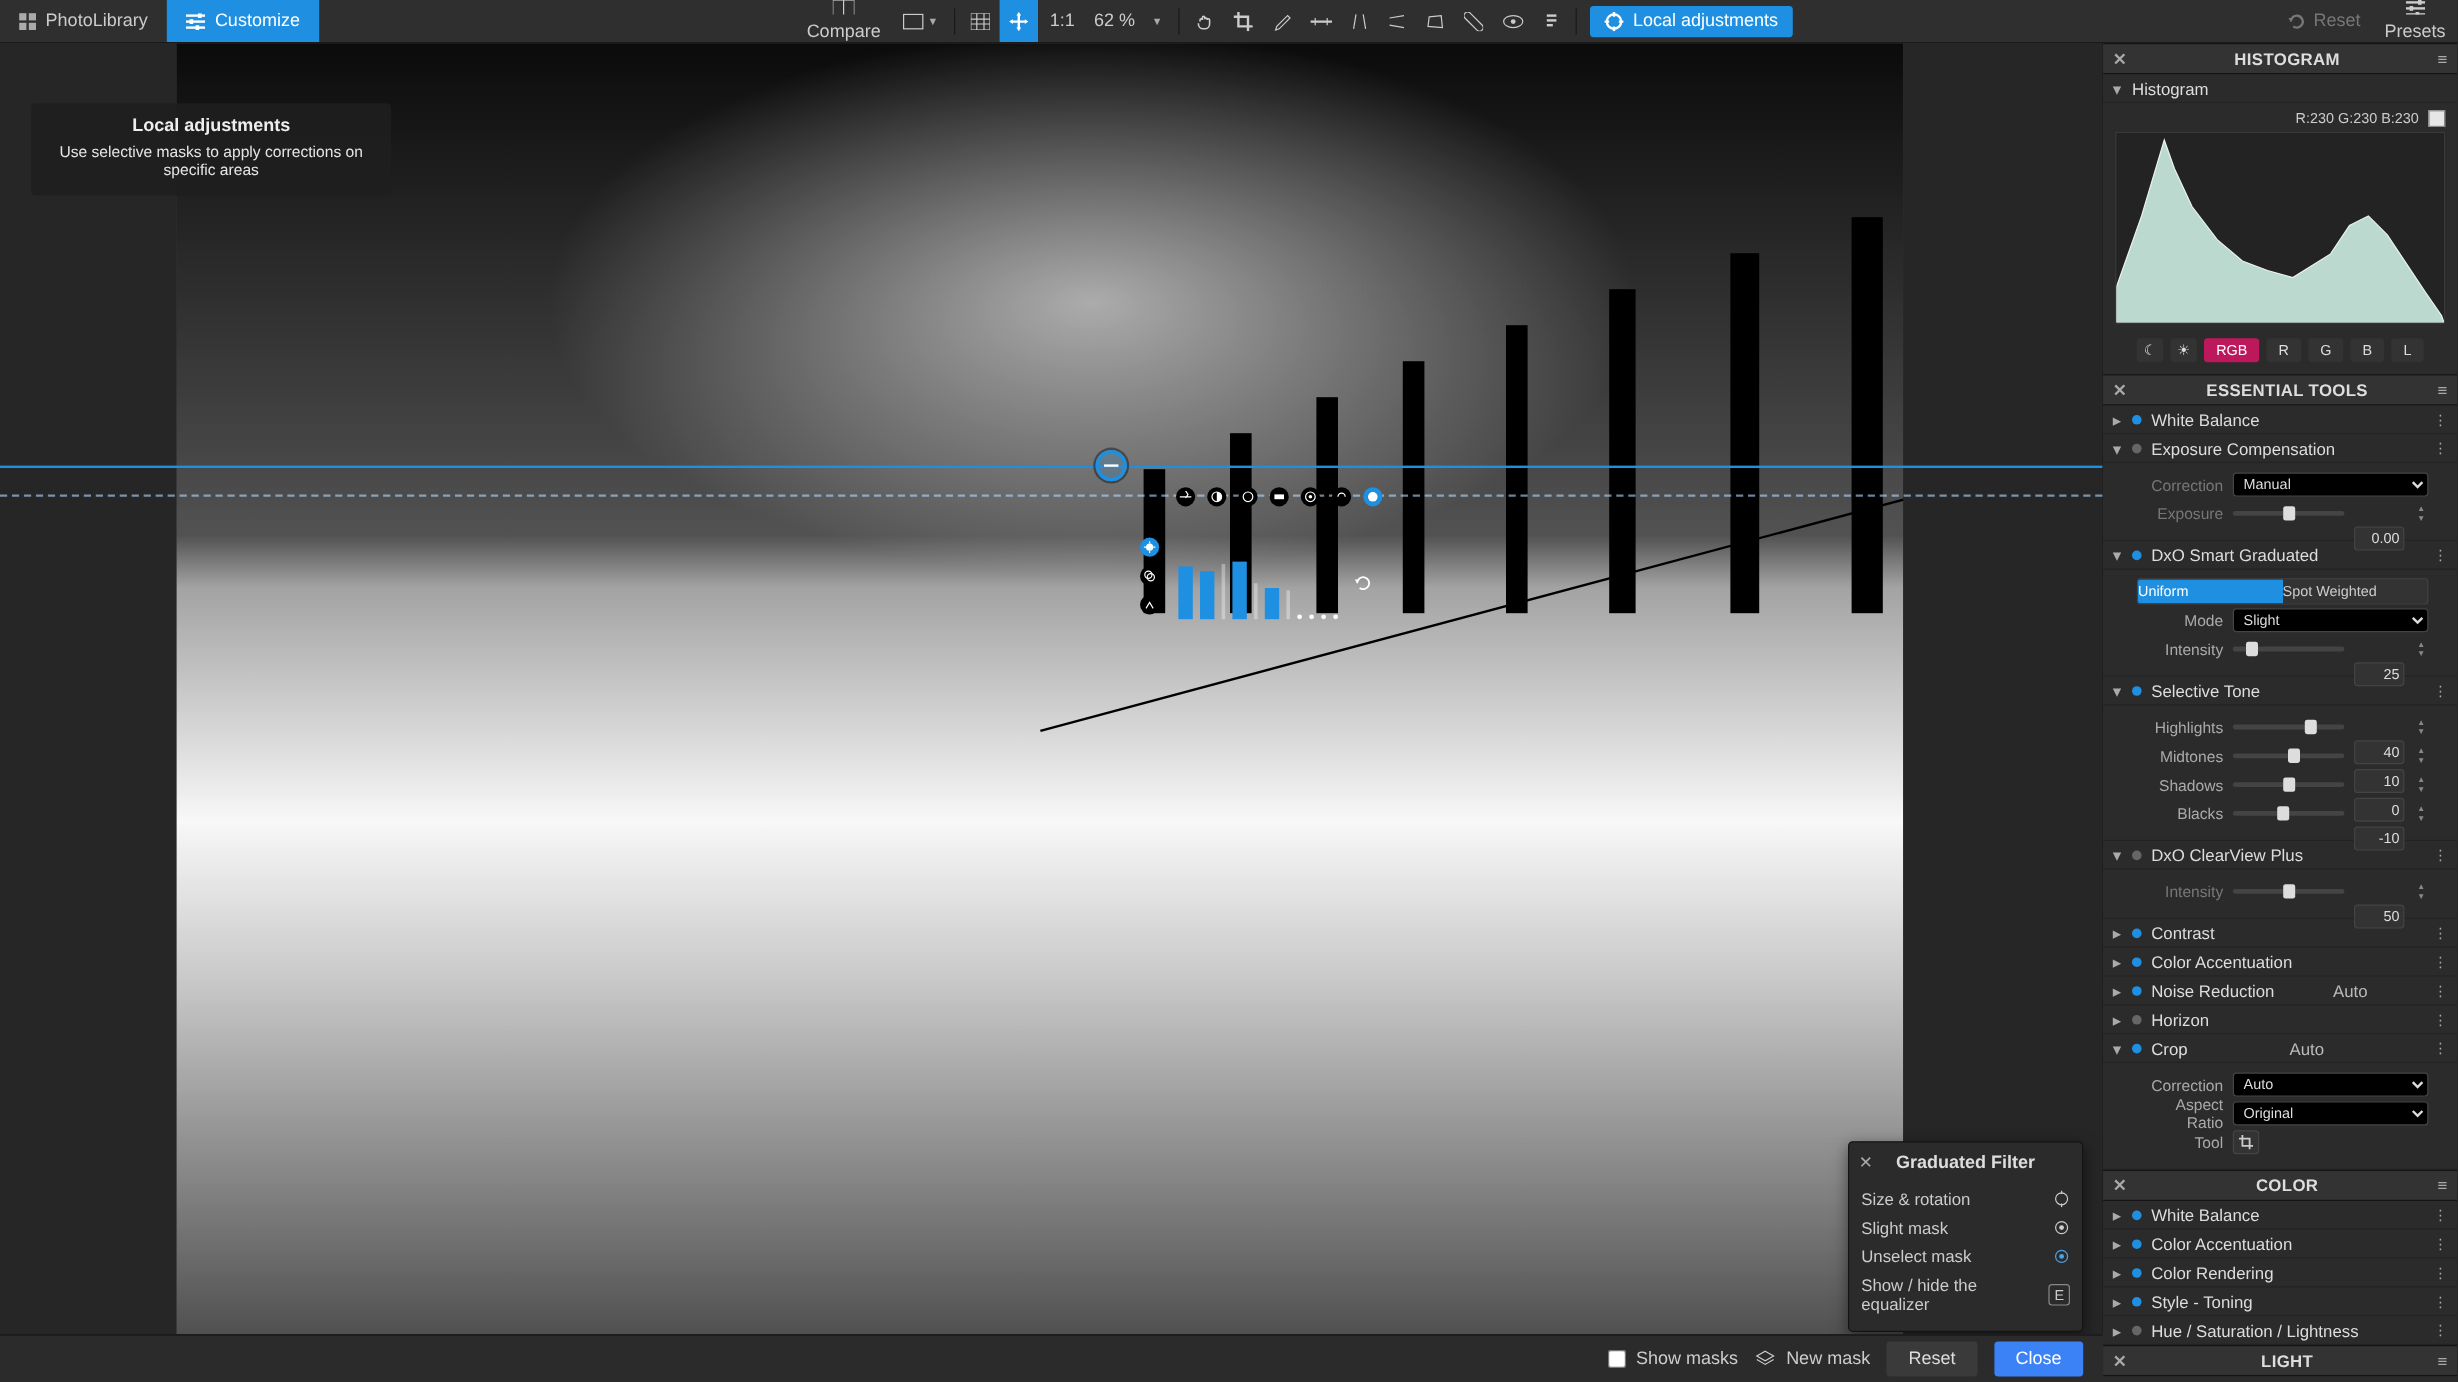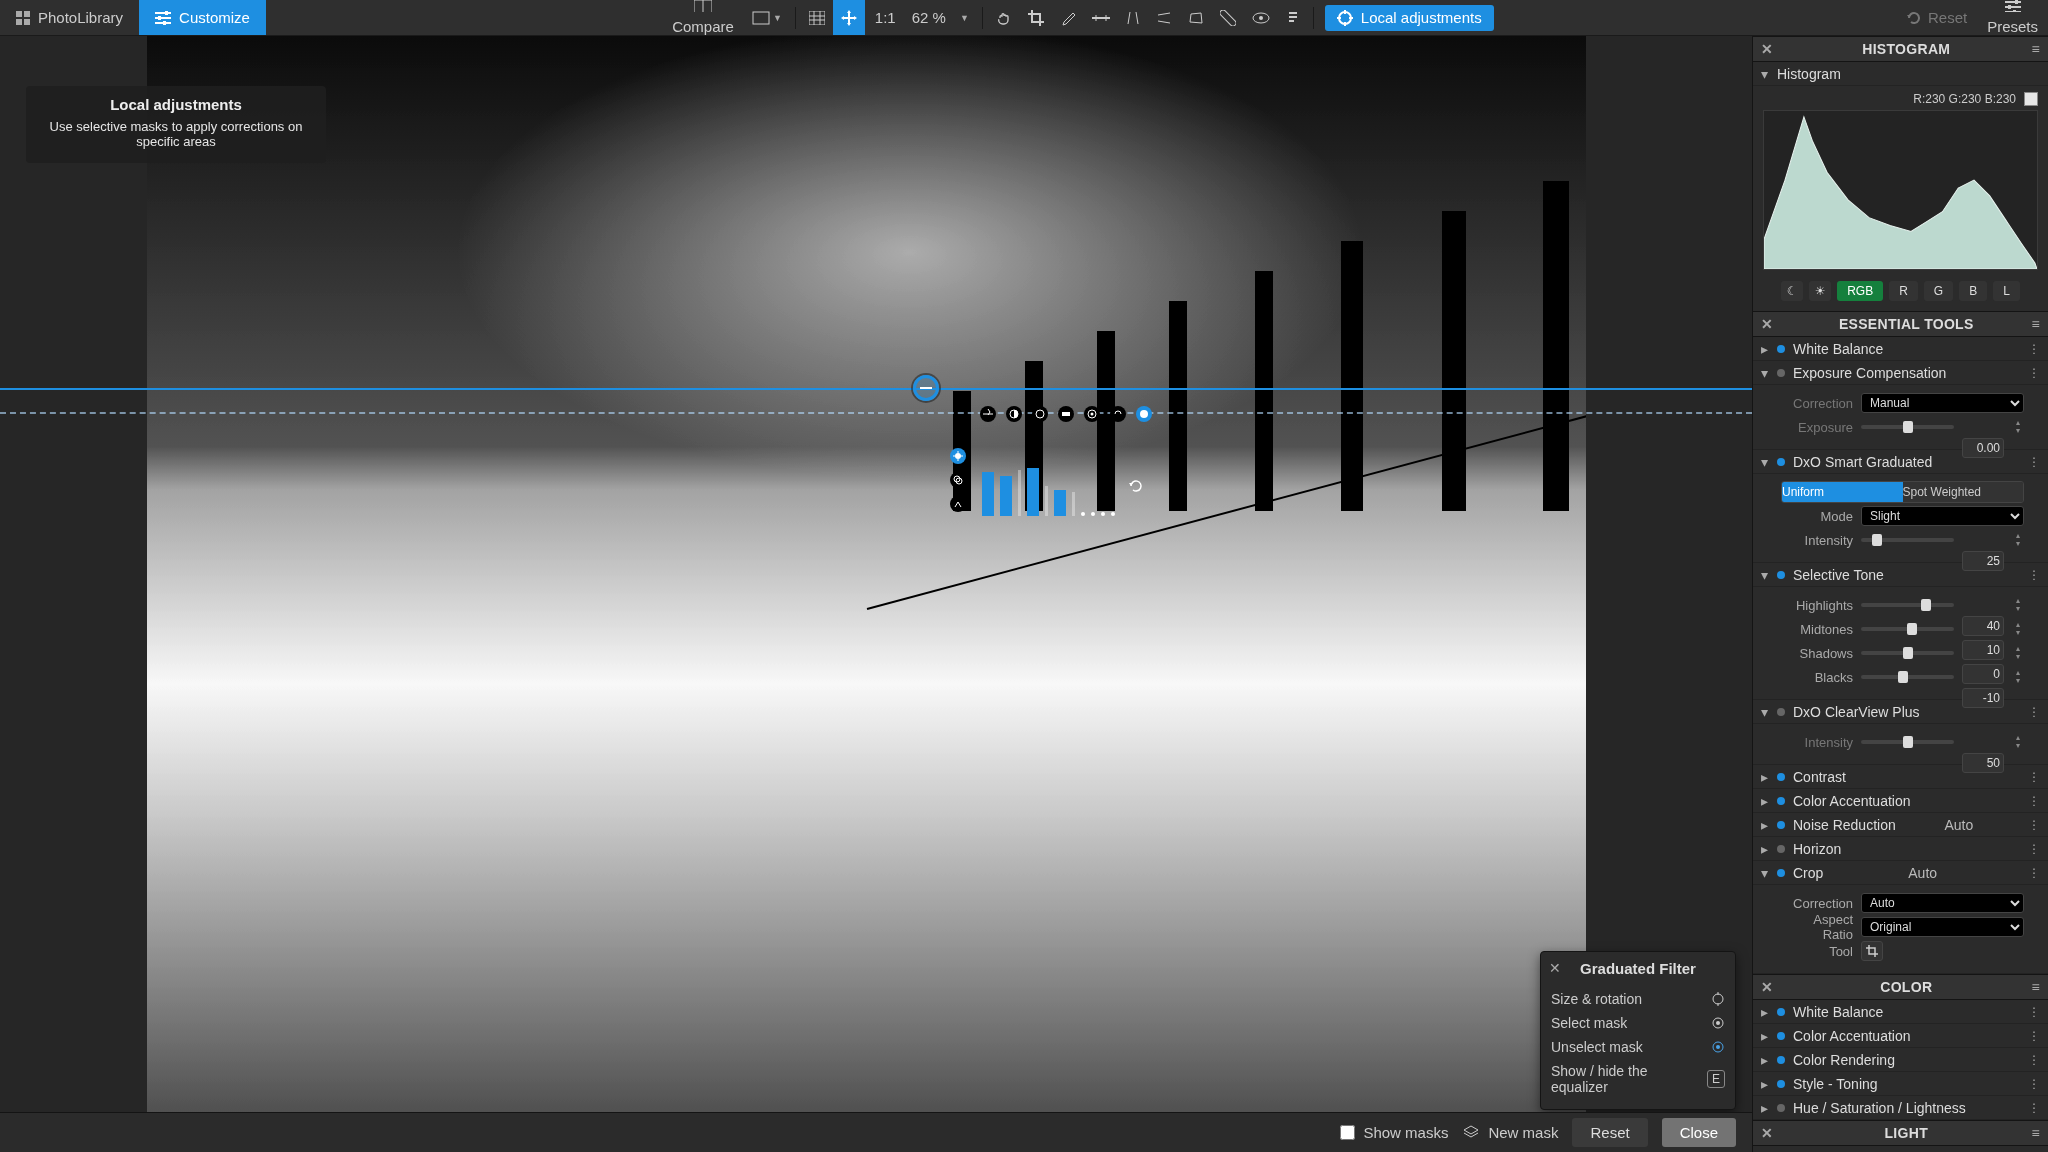--- a/index.html
+++ b/index.html
@@ -67,21 +67,21 @@
 .popup .close { position:absolute; left:8px; top:8px; color:#aaa; font-size:14px; cursor:pointer; }
 .popup .ptitle { text-align: center; font-weight: 600; margin-bottom: 10px; }
 .popup .prow { display:flex; align-items:center; justify-content:space-between; font-size: 14px; color:#ccc; padding: 4px 0; }
 .popup .key { width:18px; height:18px; border:1px solid #888; border-radius:3px; display:flex; align-items:center; justify-content:center; font-size:12px; }
 
 
 .actionbar { position:absolute; left:0; right:0; bottom:0; height:40px; display:flex; align-items:center; justify-content:flex-end; gap:14px; padding:0 16px; background:#2b2b2b; border-top:1px solid #141414; }
 .actionbar .chk { display:flex; align-items:center; gap:8px; color:#ccc; }
 .actionbar input[type=checkbox]{ width:15px; height:15px; accent-color:#1e8fe1; }
 .actionbar .btn { padding:6px 18px; background:#3a3a3a; color:#ddd; border-radius:3px; cursor:pointer; }
-.actionbar .btn.primary { background:#737373; color:#fff;text-align:center; }
+.actionbar .btn.primary { background:#3b82f6; color:#fff;text-align:center; }
 .actionbar .nm { display:flex; align-items:flex-start; gap:8px; color:#ccc; }
 
 
 .side { width: 296px; background:#2b2b2b; border-left:1px solid #141414; overflow-y:auto; }
 .panelhdr { display:flex; align-items:center; height:26px; background:#333; border-top:1px solid #141414; border-bottom:1px solid #141414; padding:0 8px; font-weight:600; letter-spacing:.3px; font-size:14px; }
 .panelhdr .x { color:#aaa; margin-right:8px; cursor:pointer; }
 .panelhdr .title { flex:1; text-align:center; }
 .panelhdr .menu { color:#aaa; cursor:pointer; }
 .sub { display:flex; align-items:center; height:24px; padding:0 8px; font-size:14px; color:#ddd; border-bottom:1px solid #232323; }
 .sub .disclosure { width:12px; color:#aaa; margin-right:4px; cursor:pointer; }
@@ -102,21 +102,21 @@
 .slider .thumb { position:absolute; top:-4px; width:10px; height:12px; background:#ddd; border-radius:2px; transform:translateX(-50%); }
 .seg { display:flex; border:1px solid #444; border-radius:3px; overflow:hidden; flex:1; }
 .seg div { flex:1; text-align:left; font-size:12px; padding:3px 0; background:#333; cursor:pointer; }
 .seg div.on { background:#1e8fe1; color:#fff; }
 .histogram-box { padding:6px 10px 10px; }
 .rgb-info { text-align:right; font-size:12px; color:#ccc; display:flex; justify-content:flex-end; align-items:center; gap:8px; margin-bottom:4px; }
 .rgb-info .sw { width:14px; height:14px; background:#e6e6e6; border:1px solid #888; }
 .histsvg { width:100%; height:160px; background:#232323; border:1px solid #3a3a3a; }
 .chanbtns { display:flex; gap:6px; justify-content:center; margin-top:8px; }
 .chanbtns div { padding:3px 10px; background:#333; border-radius:3px; font-size:12px; cursor:pointer; }
-.chanbtns div.on { background:#15803d; color:#fff; }
+.chanbtns div.on { background:#be185d; color:#fff; }
 .chanbtns .icon { width:22px; display:flex; align-items:center; justify-content:center; }
 </style>
 </head>
 <body>
 
 <div class="topbar">
   <div class="tab">
     <span class="grid4">
         <div></div>
         <div></div>
@@ -375,21 +375,21 @@
       <div class="ptitle">Graduated Filter</div>
       <div class="prow">
           <span>Size &amp; rotation</span>
           <svg width="14" height="14">
             <circle cx="7" cy="7" r="5" fill="none" stroke="#ccc"></circle>
             <line x1="7" y1="0" x2="7" y2="3" stroke="#ccc"></line>
             <line x1="7" y1="11" x2="7" y2="14" stroke="#ccc"></line>
           </svg>
         </div>
       <div class="prow">
-          <span>Select mask</span>
+          <span>Slight mask</span>
           <svg width="14" height="14">
             <circle cx="7" cy="7" r="5" fill="none" stroke="#ccc"></circle>
             <circle cx="7" cy="7" r="2" fill="#ccc"></circle>
           </svg>
         </div>
       <div class="prow">
           <span>Unselect mask</span>
           <svg width="14" height="14">
             <circle cx="7" cy="7" r="5" fill="none" stroke="#4aa3e8"></circle>
             <circle cx="7" cy="7" r="2" fill="#4aa3e8"></circle>

